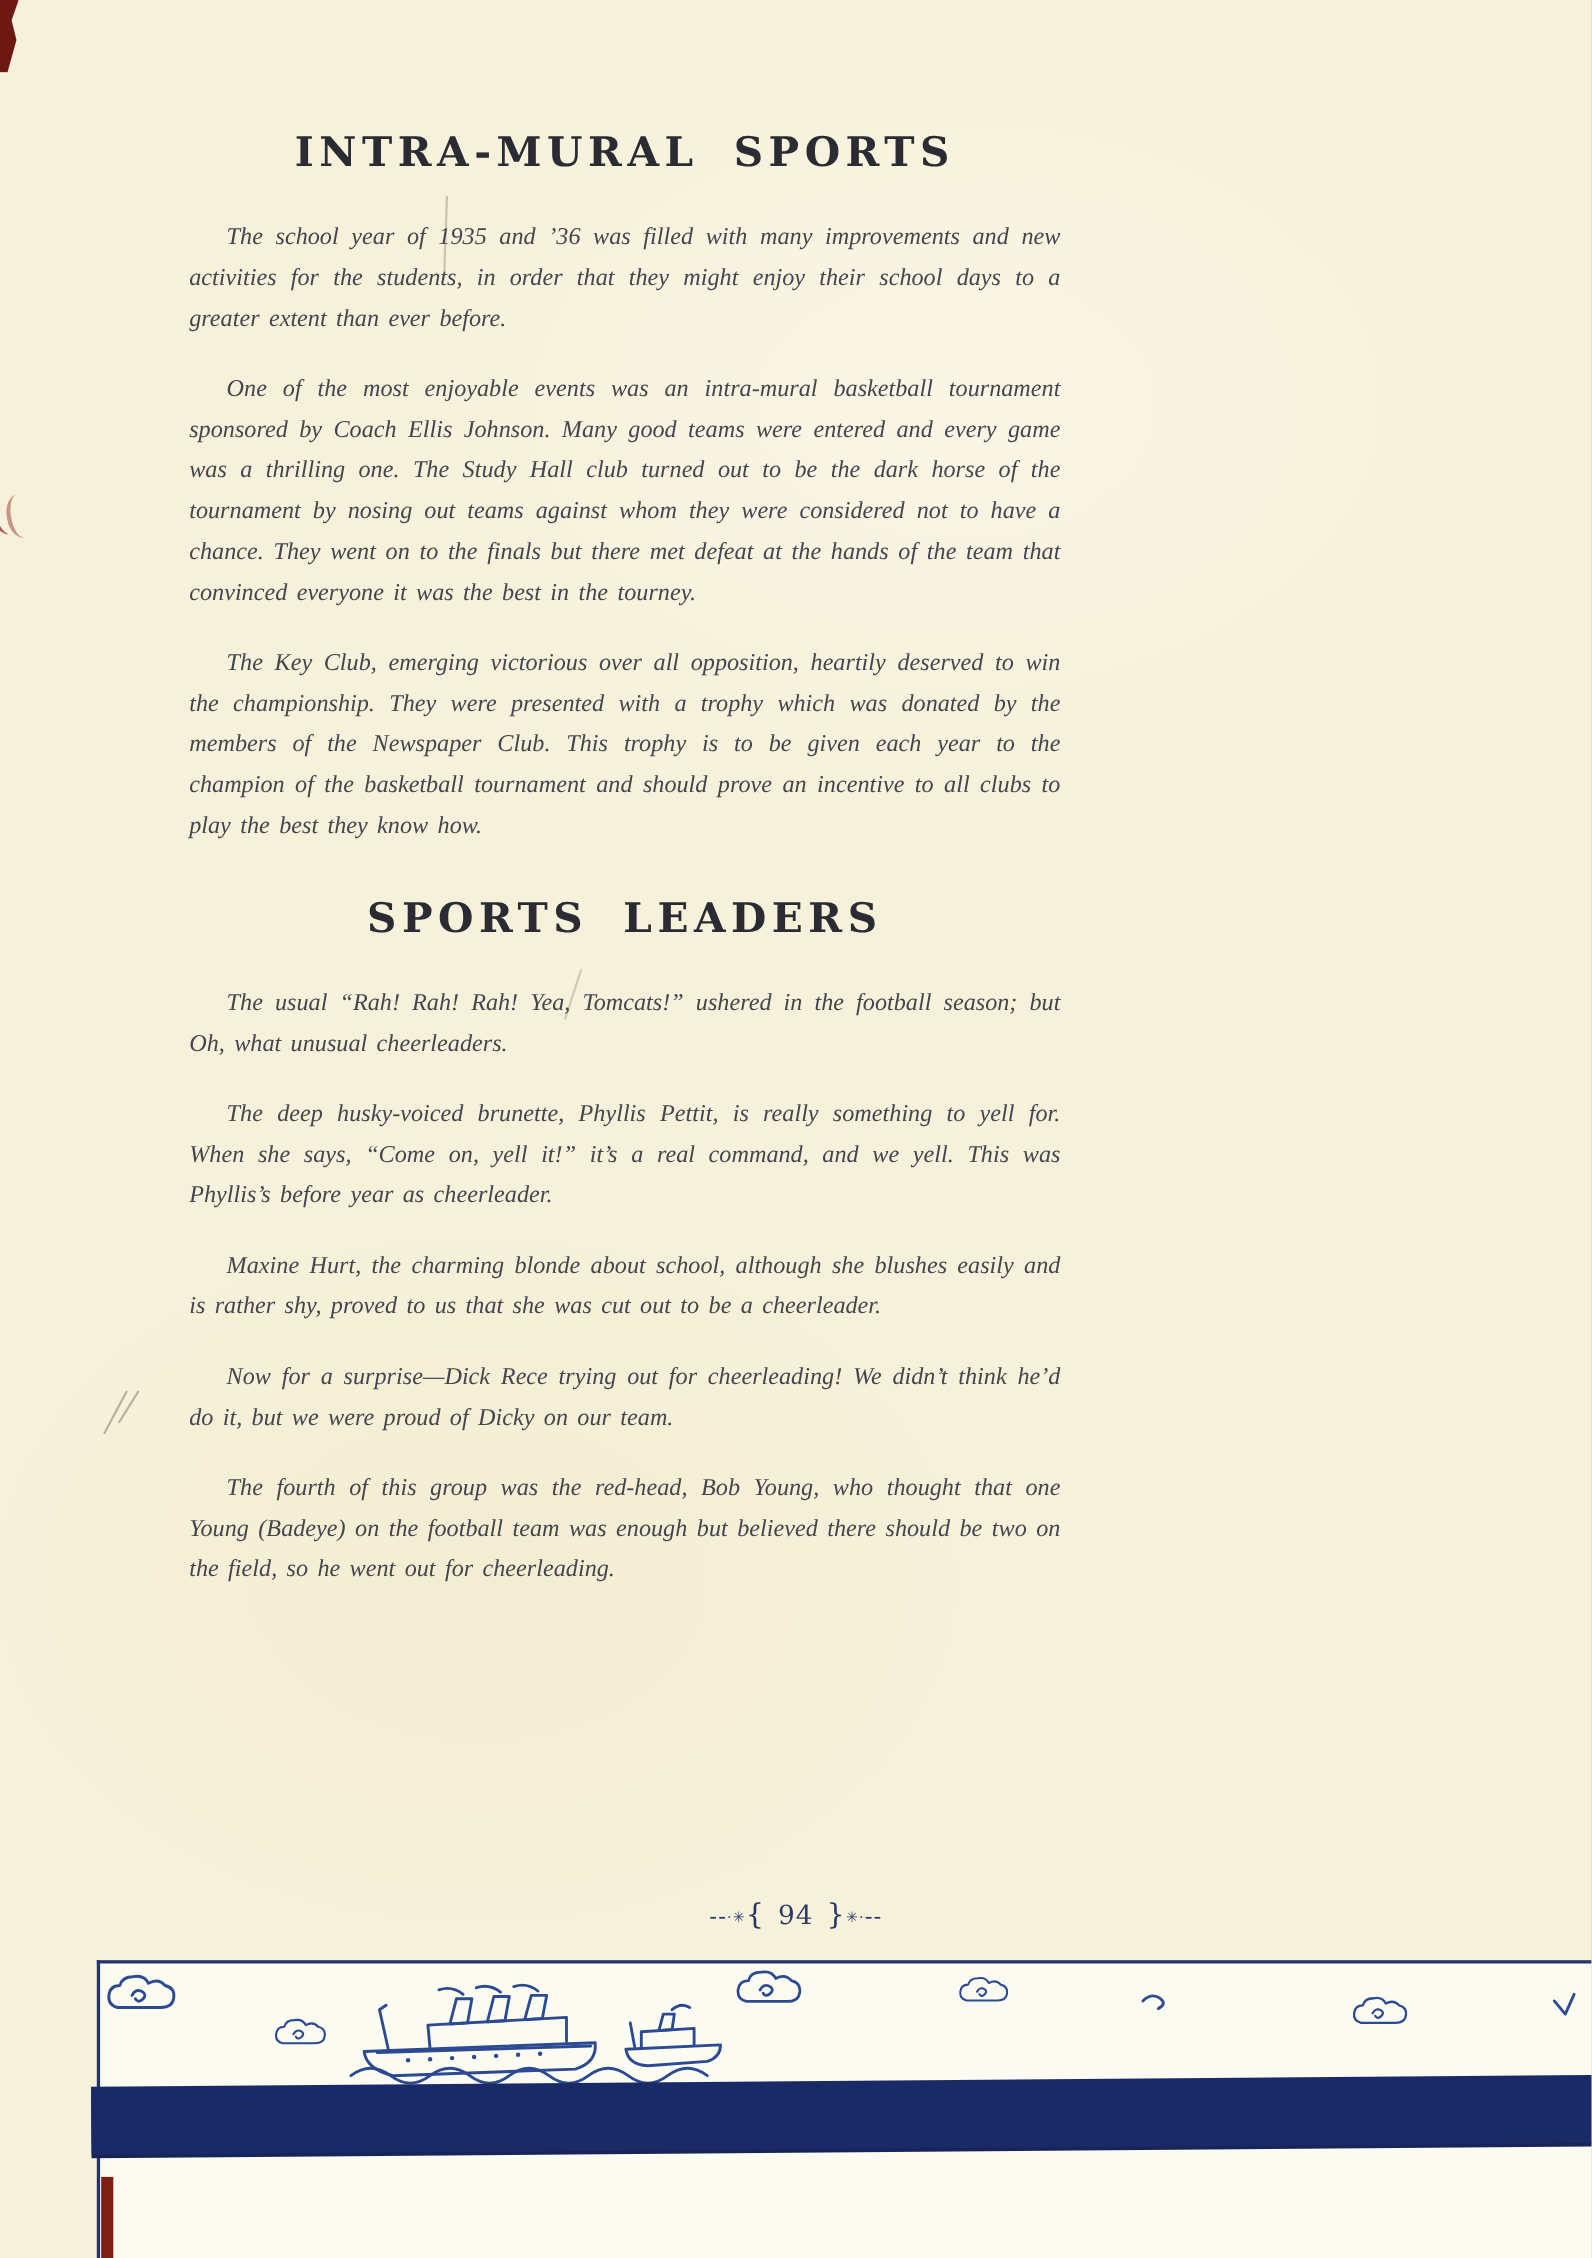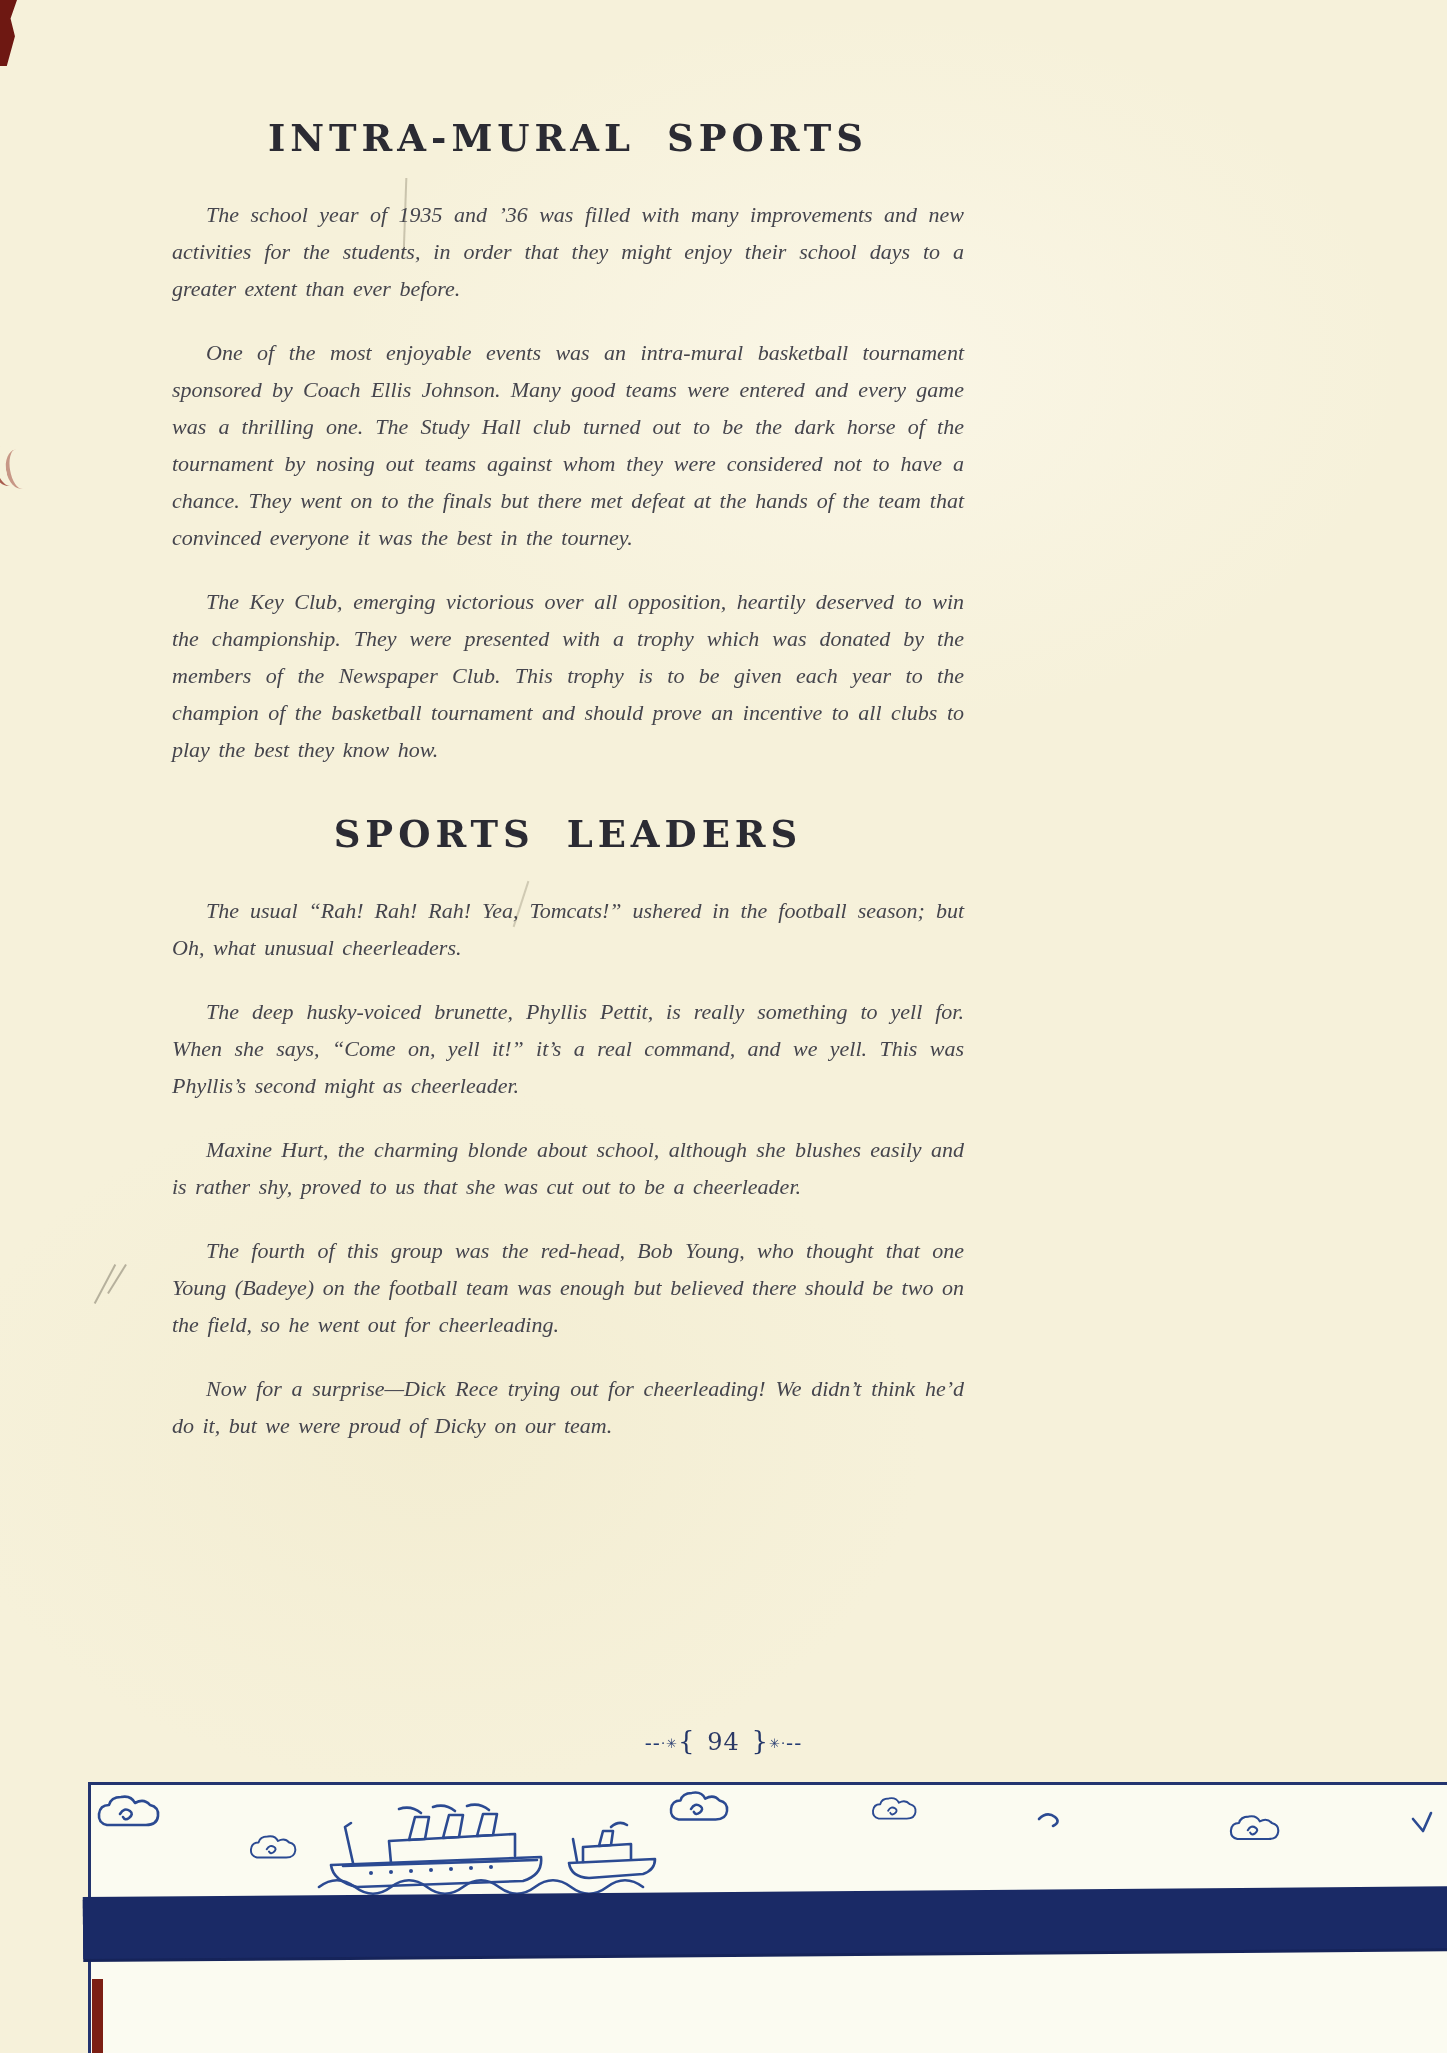--- a/index.html
+++ b/index.html
@@ -127,24 +127,24 @@
   <div class="crease2"></div>
 
   <div class="content">
     <h1 class="display h-sports">INTRA-MURAL SPORTS</h1>
     <p>The school year of 1935 and ’36 was filled with many improvements and new activities for the students, in order that they might enjoy their school days to a greater extent than ever before.</p>
     <p>One of the most enjoyable events was an intra-mural basketball tournament sponsored by Coach Ellis Johnson.  Many good teams were entered and every game was a thrilling one.  The Study Hall club turned out to be the dark horse of the tournament by nosing out teams against whom they were considered not to have a chance.  They went on to the finals but there met defeat at the hands of the team that convinced everyone it was the best in the tourney.</p>
     <p>The Key Club, emerging victorious over all opposition, heartily deserved to win the championship.  They were presented with a trophy which was donated by the members of the Newspaper Club.  This trophy is to be given each year to the champion of the basketball tournament and should prove an incentive to all clubs to play the best they know how.</p>
 
     <h1 class="display h-cheer">SPORTS LEADERS</h1>
     <p>The usual “Rah! Rah! Rah! Yea, Tomcats!” ushered in the football season; but Oh, what unusual cheerleaders.</p>
-    <p>The deep husky-voiced brunette, Phyllis Pettit, is really something to yell for.  When she says, “Come on, yell it!” it’s a real command, and we yell.  This was Phyllis’s second might as cheerleader.</p>
+    <p>The deep husky-voiced brunette, Phyllis Pettit, is really something to yell for.  When she says, “Come on, yell it!” it’s a real command, and we yell.  This was Phyllis’s before year as cheerleader.</p>
     <p>Maxine Hurt, the charming blonde about school, although she blushes easily and is rather shy, proved to us that she was cut out to be a cheerleader.</p>
+    <p>Now for a surprise—Dick Rece trying out for cheerleading!  We didn’t think he’d do it, but we were proud of Dicky on our team.</p>
     <p>The fourth of this group was the red-head, Bob Young, who thought that one Young (Badeye) on the football team was enough but believed there should be two on the field, so he went out for cheerleading.</p>
-    <p>Now for a surprise—Dick Rece trying out for cheerleading!  We didn’t think he’d do it, but we were proud of Dicky on our team.</p>
   </div>
 
   <div class="pagenum">
     <span>--</span><span class="orn">·✳</span><span class="brace">{</span>
     <span class="num">94</span>
     <span class="brace">}</span><span class="orn">✳·</span><span>--</span>
   </div>
 
   <div class="footer-band">
     <svg class="footer-art" viewBox="0 0 1356 112" fill="none" stroke="#2b4a92" stroke-width="2.6" stroke-linecap="round" stroke-linejoin="round" aria-hidden="true">

